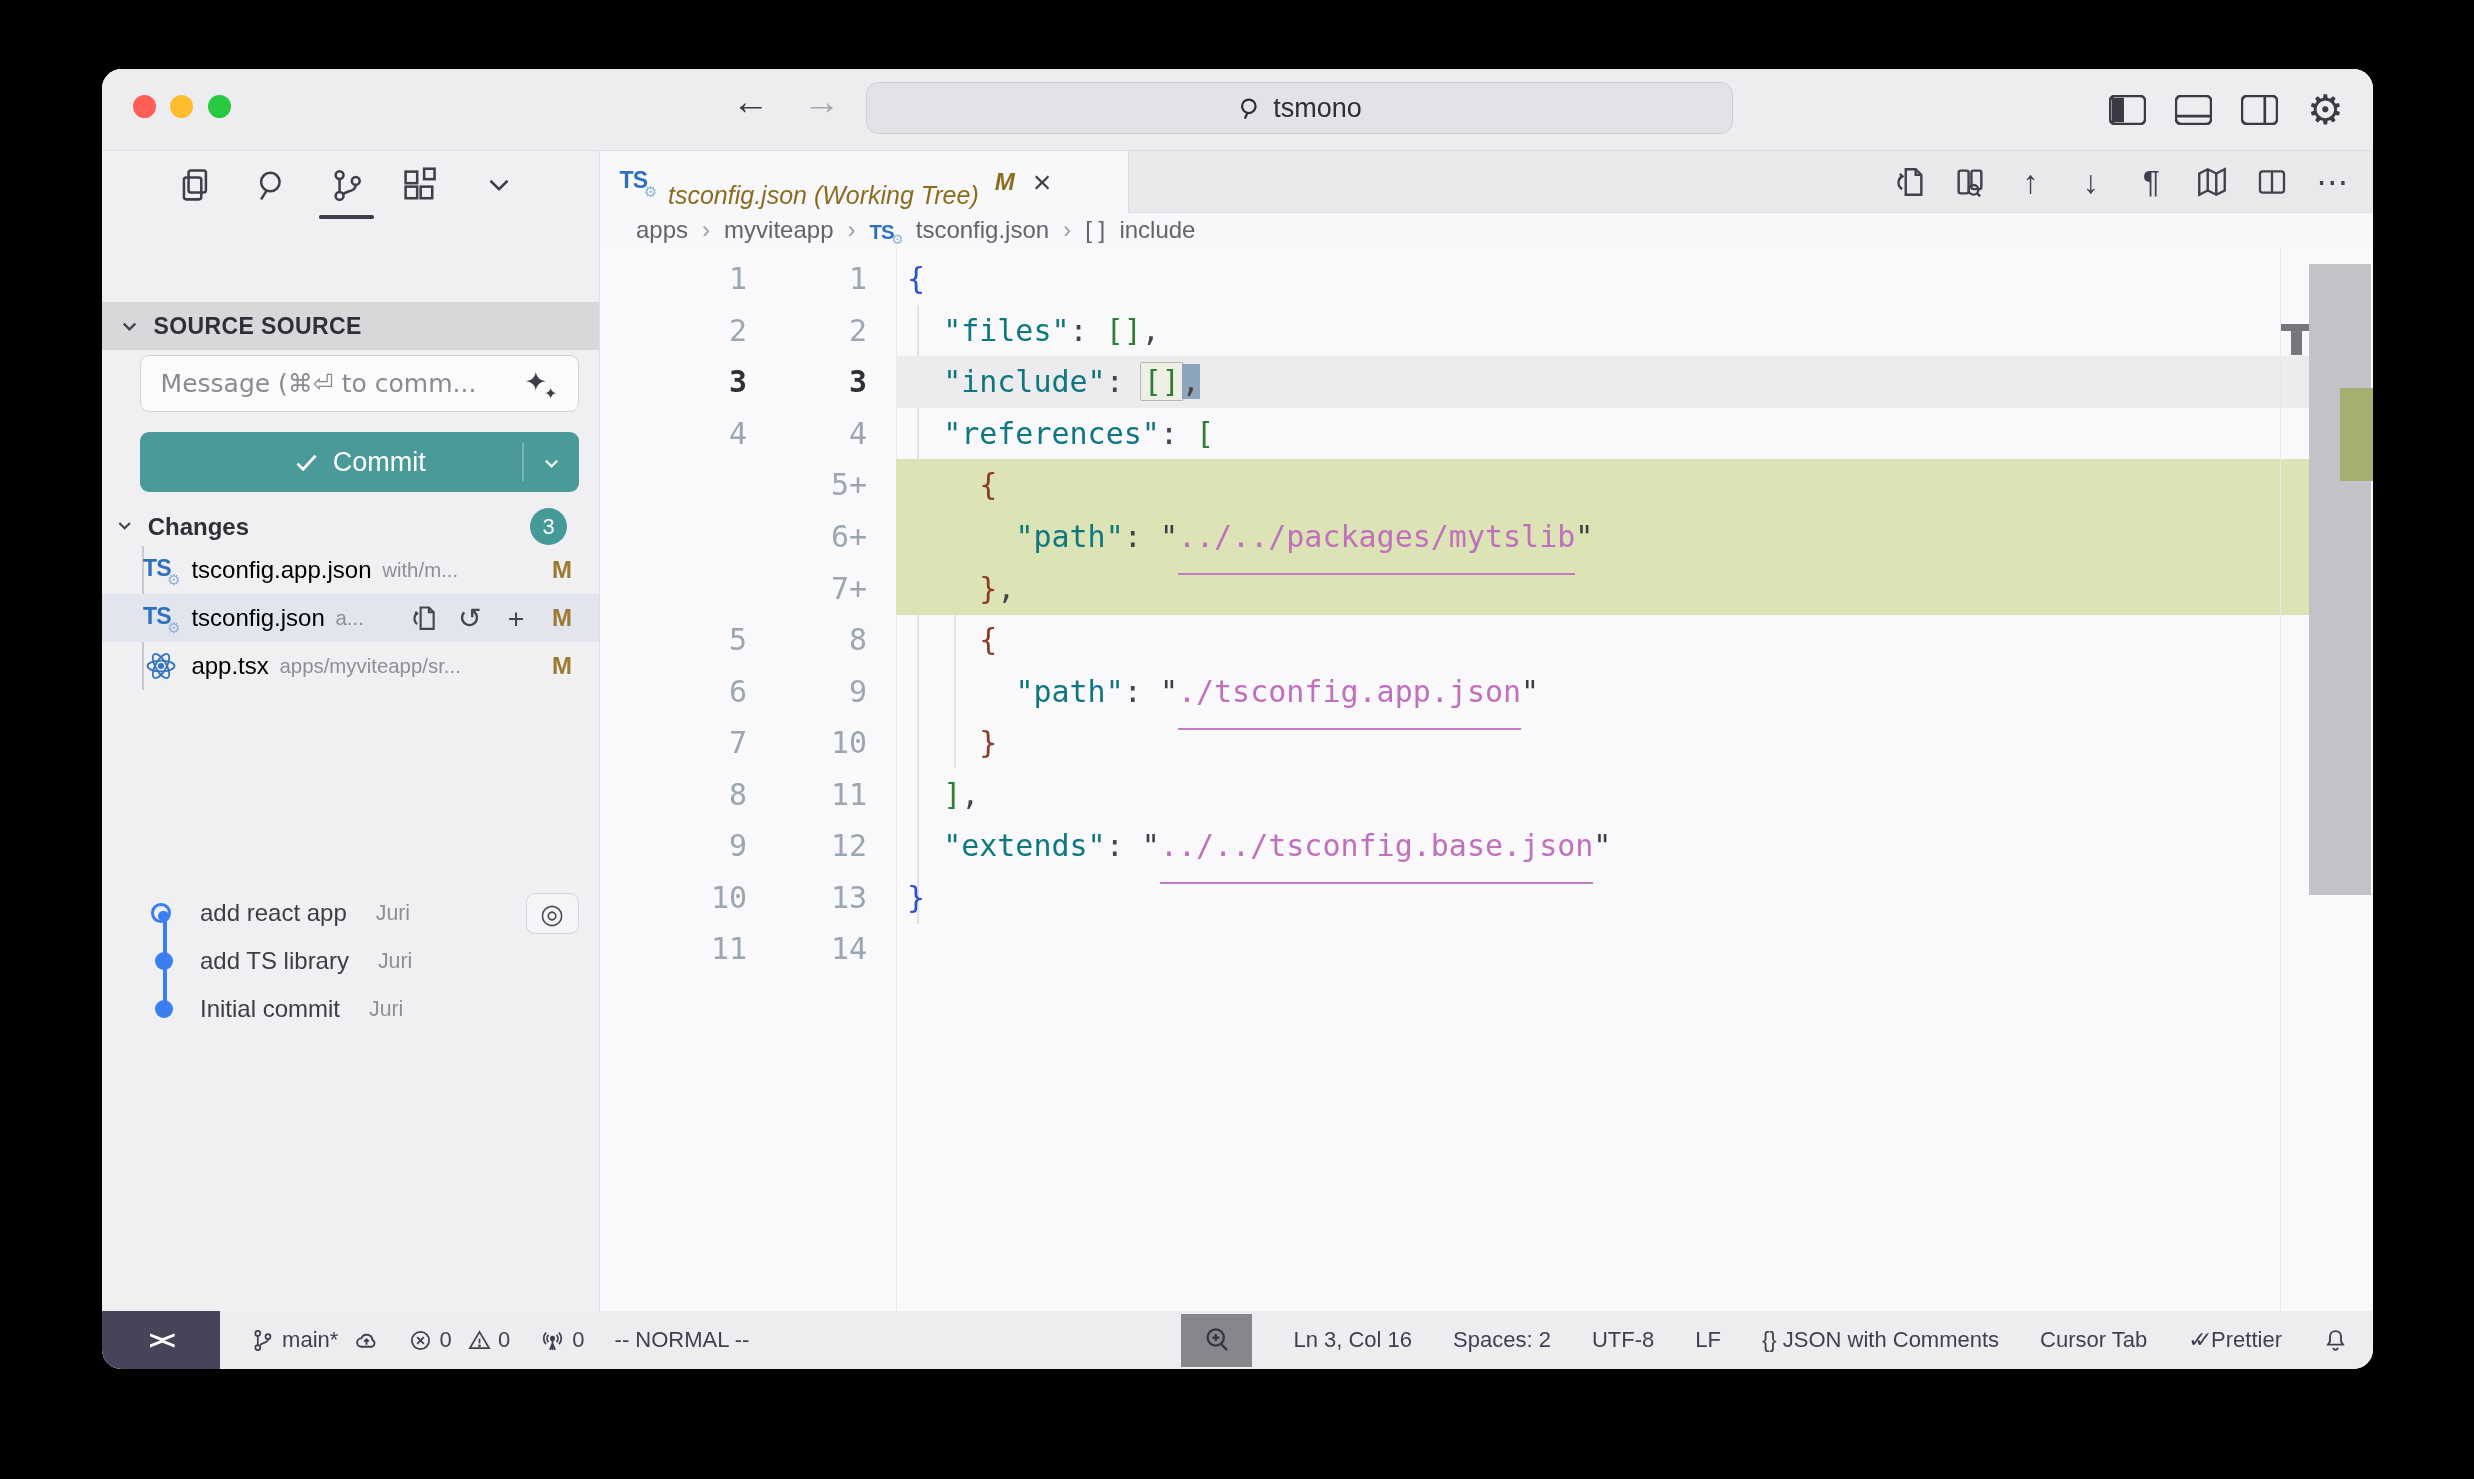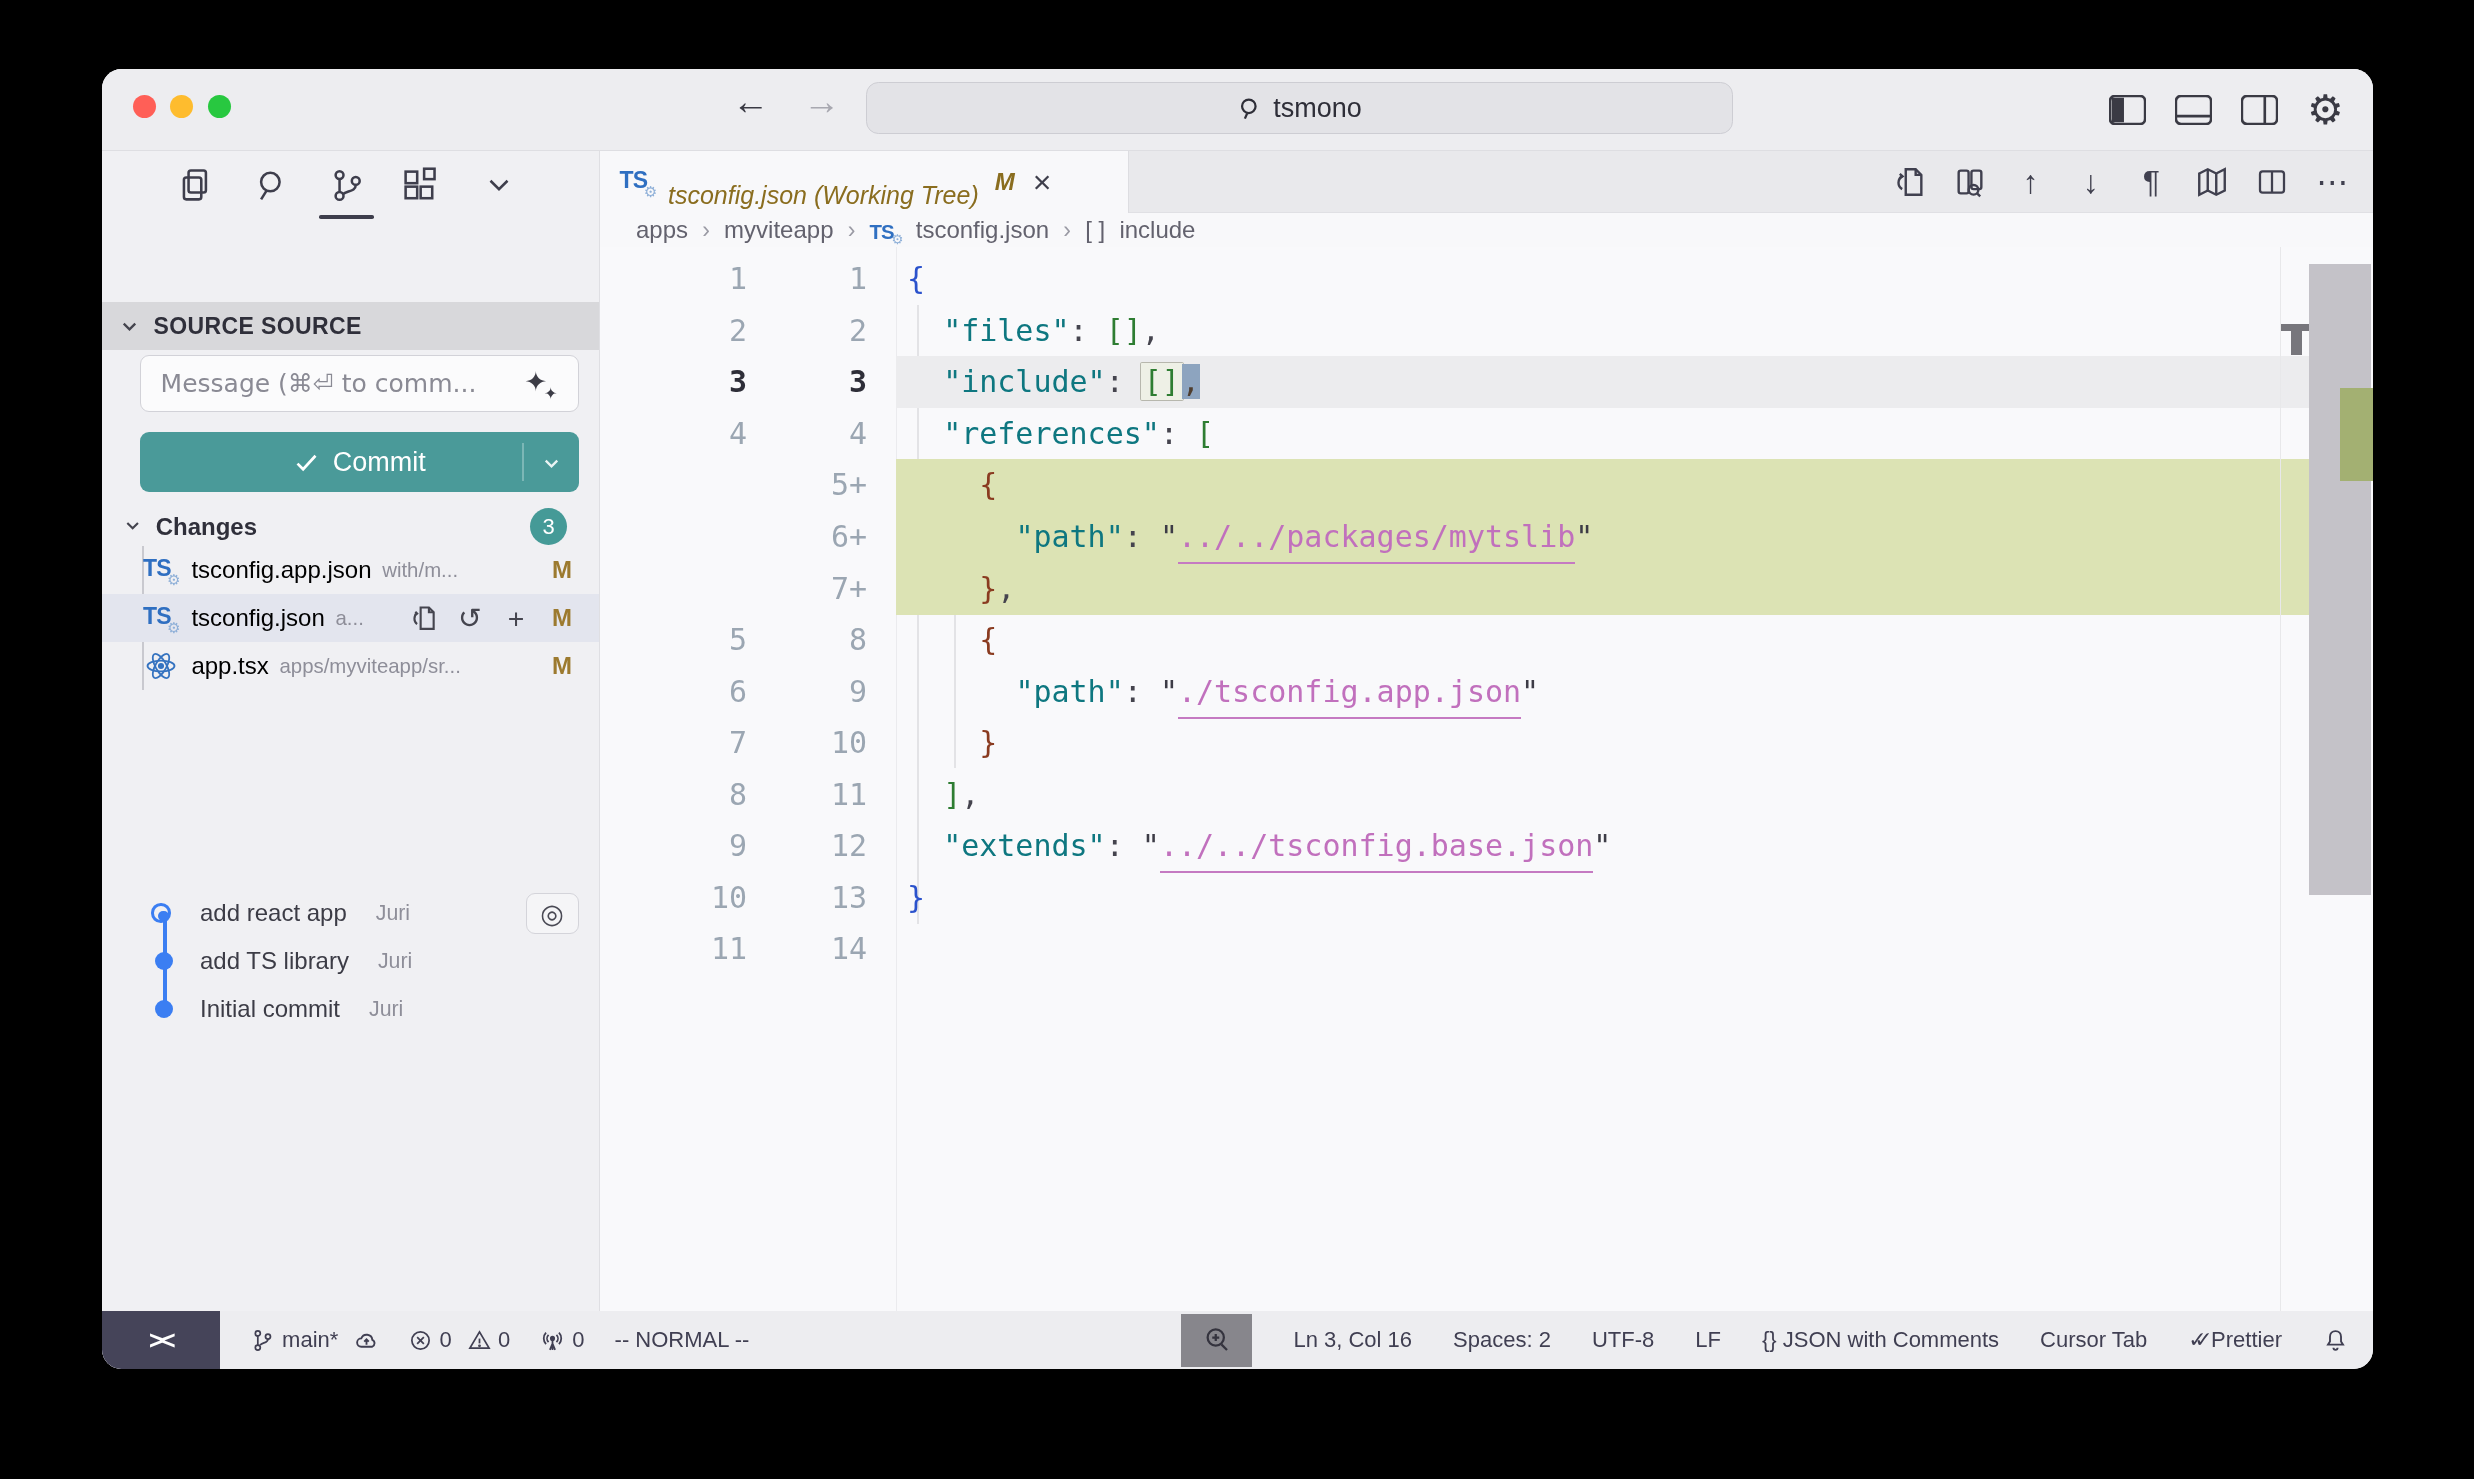--- a/index.html
+++ b/index.html
@@ -32,21 +32,21 @@
   .msgbox { position:absolute; left:38px; top:204px; width:439px; height:57px; background:#fbfbfc; border:1.8px solid #d2d2d8;
             border-radius:9px; color:#8a8a94; font-size:25px; font-family:"DejaVu Sans",sans-serif; padding:0 53px 0 19.6px;
             display:flex; align-items:center; overflow:hidden; white-space:nowrap; }
   .sparkle { position:absolute; right:52px; top:215px; font-size:27px; color:#3c3c46; font-family:"DejaVu Sans",sans-serif; }
   .sparkle small { position:absolute; left:19.6px; top:18px; font-size:16px; }
   .commitbtn { position:absolute; left:38px; top:281px; width:439px; height:60px; background:#4a9a99; border-radius:9px;
                color:#fff; font-size:27px; display:flex; align-items:center; justify-content:center; gap:12.4px; }
   .commitbtn .divider { position:absolute; right:55px; top:10.7px; bottom:10.7px; width:1.8px; background:#7cb7b6; }
   .commitbtn .ddchev { position:absolute; right:14.2px; top:19.6px; width:27px; height:23px; color:#eaf4f4; }
   .changes-hdr { position:absolute; left:0; top:357px; width:100%; height:37px; display:flex; align-items:center; gap:10.7px;
-                 padding-left:20px; color:#2f2f3a; font-size:24px; font-weight:bold; }
+                 padding-left:12px; color:#2f2f3a; font-size:24px; font-weight:bold; }
   .count-badge { position:absolute; right:32px; top:357px; width:37px; height:37px; border-radius:50%; background:#459a97;
                  color:#fff; font-size:22px; display:flex; align-items:center; justify-content:center; }
   .chg-row { position:absolute; left:0; width:100%; height:48px; display:flex; align-items:center; padding-left:41px; }
   .chg-row.selected { background:#e3e5ee; }
   .tree-guide { position:absolute; left:40px; top:395px; height:144px; width:1.8px; background:#c9c9cf; }
   .fname { color:#000000; font-size:24px; margin-left:12.4px; white-space:nowrap; }
   .fdesc { color:#8e8e99; font-size:20.4px; margin-left:10.7px; white-space:nowrap; }
   .mbadge { position:absolute; right:27px; color:#9c7a2f; font-size:24px; font-weight:bold; }
   .row-actions { position:absolute; right:68px; display:flex; align-items:center; gap:16px; color:#45454f; }
   .row-actions .ra { width:30px; height:30px; display:flex; align-items:center; justify-content:center; font-size:28.4px; }
@@ -85,21 +85,21 @@
   .line::before { content:""; position:absolute; left:296px; right:64px; top:0; bottom:0; background:transparent; z-index:0; }
   .line.cur::before { background:#ececee; }
   .line.add::before { background:#dce3b4; }
   .ga,.gb { position:absolute; top:0; color:#9ba6b2; z-index:1; }
   .ga { left:0; width:147px; text-align:right; }
   .gb { left:147px; width:120px; text-align:right; }
   .curno { color:#2e2e38; font-weight:bold; }
   .ct { position:absolute; left:307px; white-space:pre; z-index:1; color:#45444e; }
   .seg-k { color:#0e7780; } .seg-p { color:#45444e; } .seg-b1 { color:#2b52cc; } .seg-b2 { color:#2e7d32; }
   .seg-b3 { color:#8a3b20; } .seg-q { color:#3d3c46; }
-  .seg-s { color:#c170bd; border-bottom:2.7px solid #c57ac2; padding-bottom:8px; }
+  .seg-s { color:#c170bd; border-bottom:2.7px solid #c57ac2; padding-bottom:19px; }
   .seg-box { border:1.8px solid #b7b7ad; background:#eef0e6; padding:0.9px 2.7px; margin:0 -1.8px; border-radius:1.8px; }
   .seg-cur { background:#8da4bf; color:#4f3e2f; }
   .ovr-border { position:absolute; left:1680px; top:0; bottom:0; width:0.9px; background:#e8e8ea; }
   .ovr-t1 { position:absolute; left:1681px; top:77px; width:30px; height:7.1px; background:#77767c; }
   .ovr-t2 { position:absolute; left:1691px; top:84px; width:10.7px; height:24px; background:#77767c; }
   .scroll-thumb { position:absolute; left:1709px; top:17px; width:62px; height:631px; background:#c4c2c8; }
   .ovr-add { position:absolute; left:1740px; top:141px; width:34px; height:93px; background:#a3b072; }
 
   
   .statusbar { position:absolute; left:0; bottom:0; right:0; height:58px; background:#ededf0; color:#403f52; font-size:22px;

